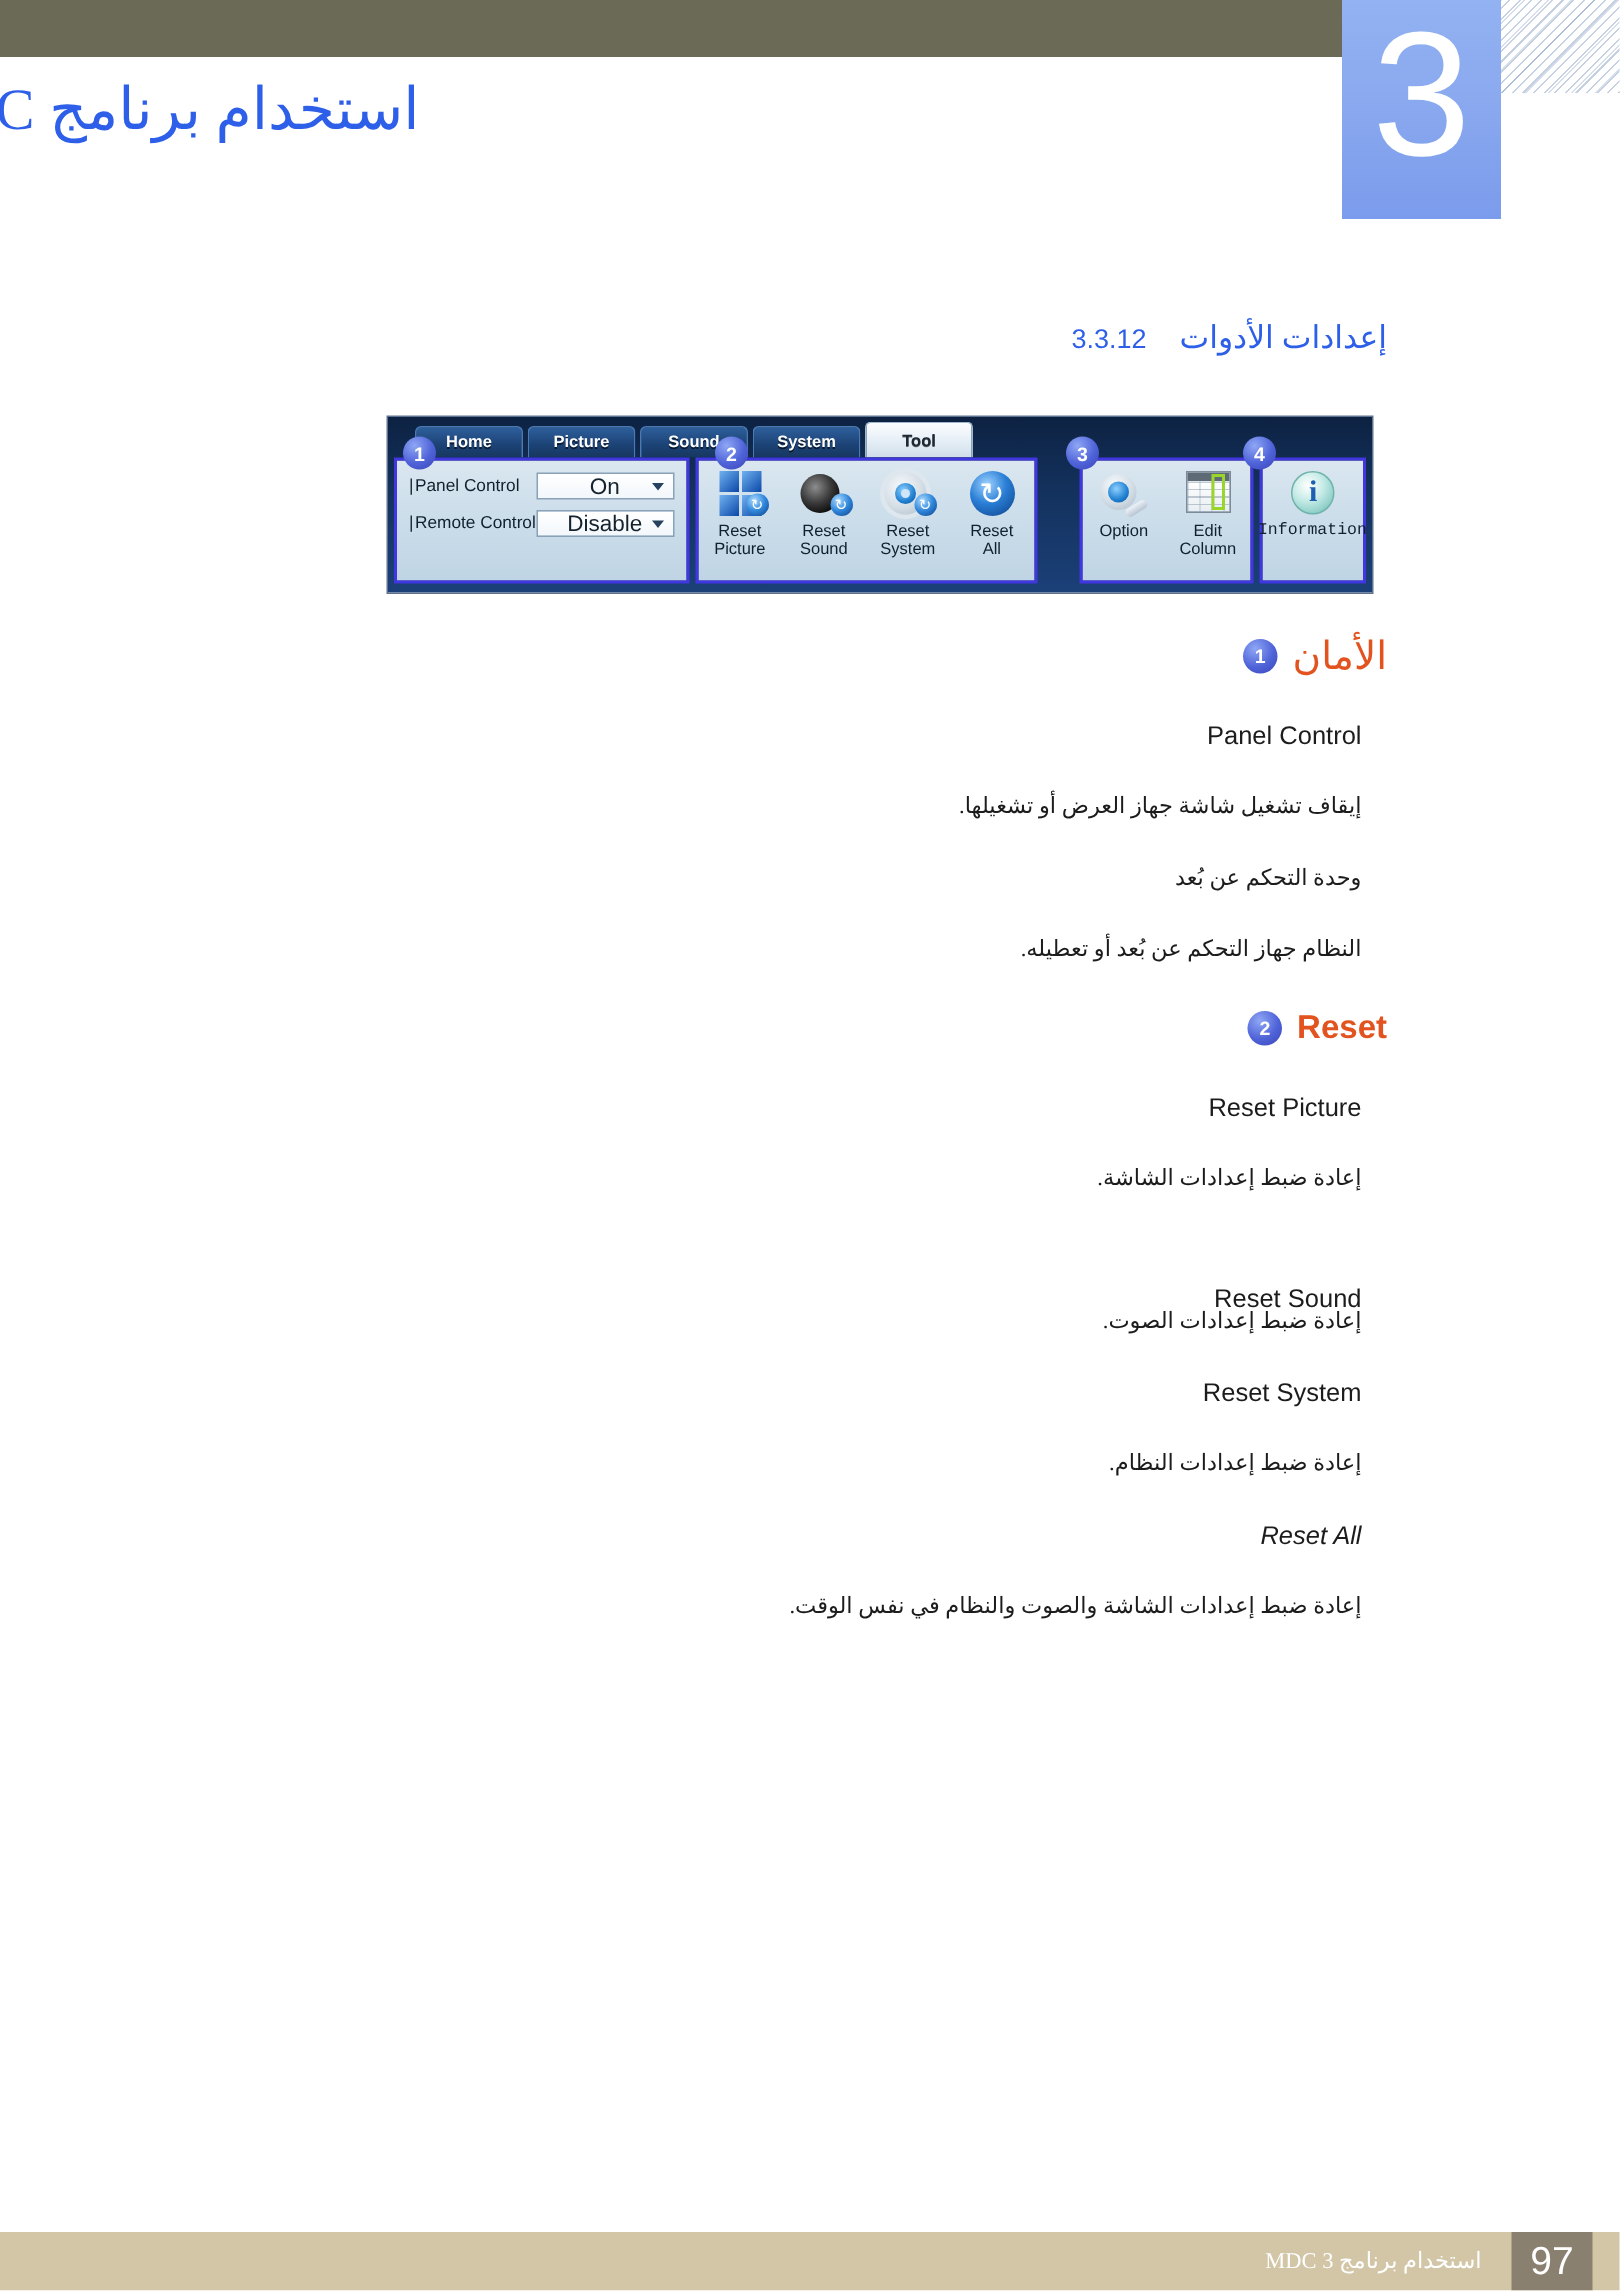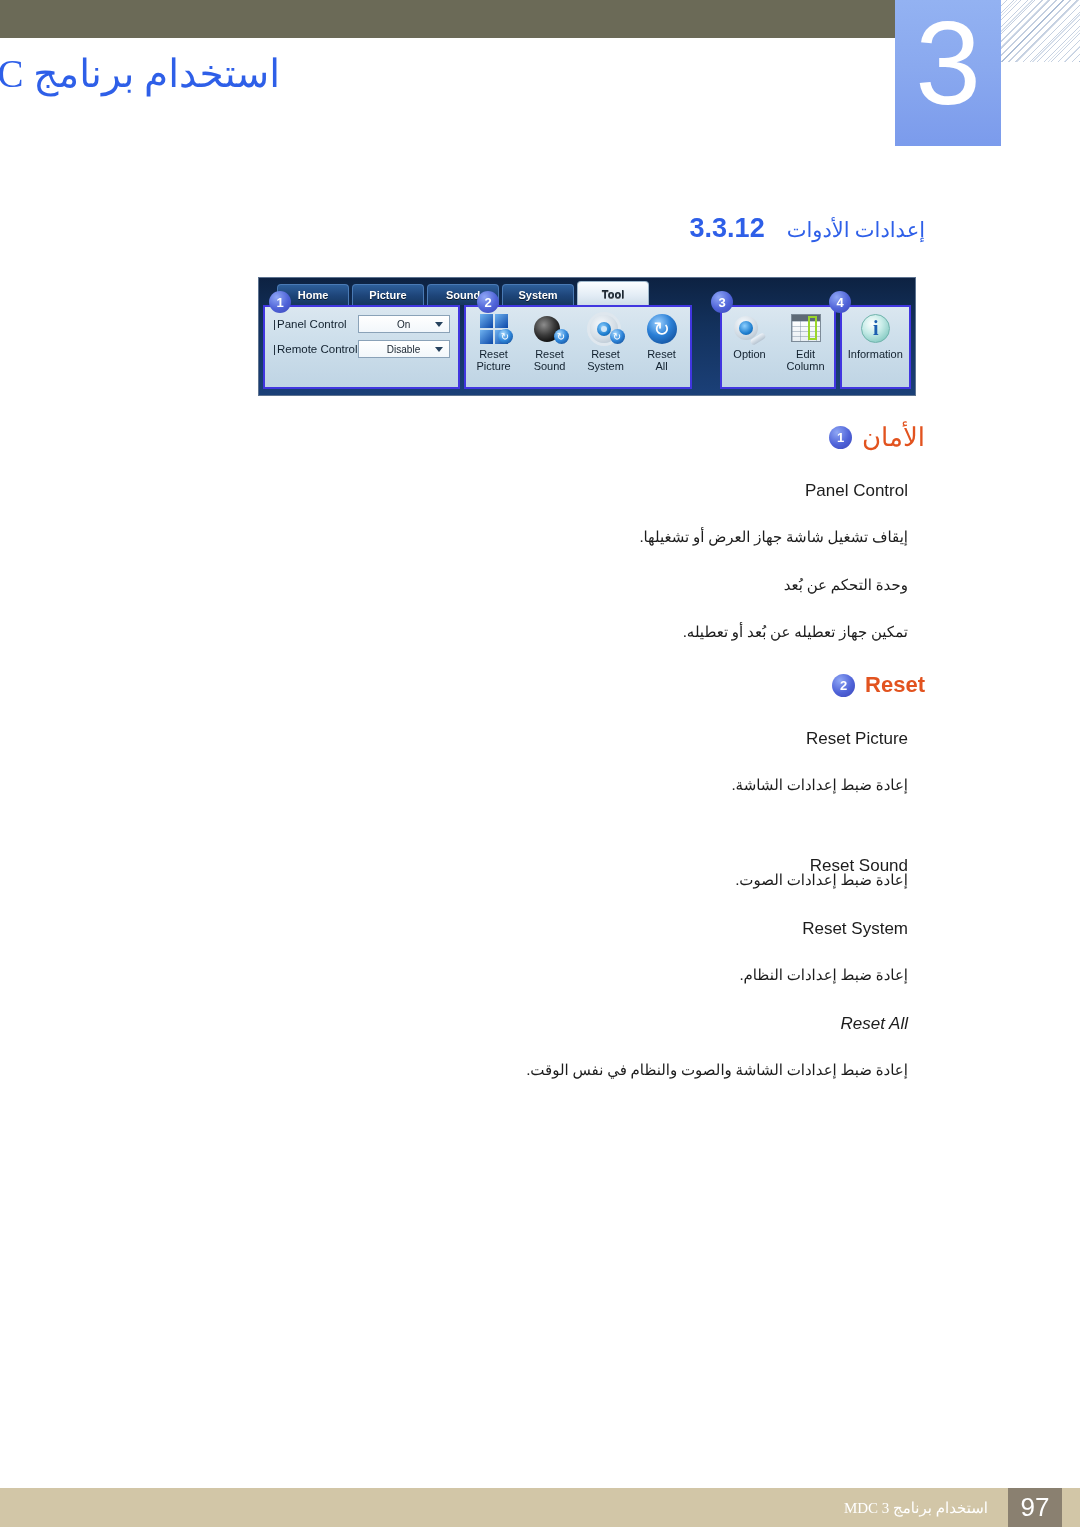--- a/index.html
+++ b/index.html
@@ -102,22 +102,22 @@
     position: absolute;
     top: 213px;
     right: 155px;
     display: flex;
     align-items: baseline;
     gap: 22px;
     direction: rtl;
   }
   .section-num {
     color: #2e5fe8;
-    font-size: 27px;
-    font-weight: bold;
+    font-size: 18px;
+    font-weight: normal;
     font-family: "Liberation Sans", sans-serif;
     order: 2;
   }
   .section-label {
     color: #2e5fe8;
     font-size: 21px;
     font-family: "Liberation Serif", serif;
     order: 1;
   }
 
@@ -178,21 +178,21 @@
   }
   .panel {
     border: 2px solid #4136e0;
     background: linear-gradient(to bottom, #dbe7f0 0%, #cfe0ec 35%, #bfd4e4 100%);
     position: relative;
     box-sizing: border-box;
   }
   .panel-1 { width: 208px; padding: 8px 8px 0 8px; }
   .panel-2 { width: 236px; }
   .panel-3 { width: 116px; margin-left: 24px; }
-  .panel-4 { width: 82px; }
+  .panel-4 { width: 82px; font-family: Liberation Mono, monospace; }
 
   .ctrl-row {
     display: flex;
     align-items: center;
     margin-bottom: 7px;
   }
   .ctrl-label {
     font-size: 11.5px;
     color: #11202e;
     white-space: nowrap;
@@ -205,21 +205,21 @@
   }
   .combo {
     width: 92px;
     height: 18px;
     background: linear-gradient(to bottom, #ffffff 0%, #f2f7fb 100%);
     border: 1px solid #8aa2b8;
     display: flex;
     align-items: center;
     justify-content: center;
     position: relative;
-    font-size: 10px;
+    font-size: 15px;
     color: #16222e;
     box-sizing: border-box;
   }
   .combo .caret {
     position: absolute;
     right: 6px;
     width: 0; height: 0;
     border-left: 4px solid transparent;
     border-right: 4px solid transparent;
     border-top: 5px solid #26425e;
@@ -536,21 +536,21 @@
 </div>
 
 <div class="sec-head" style="top:422px;">
   <span class="txt ar">الأمان</span>
   <span class="bul">1</span>
 </div>
 
 <div class="item-title" style="top:481px;">Panel Control</div>
 <div class="item-desc" style="top:528px;">إيقاف تشغيل شاشة جهاز العرض أو تشغيلها.</div>
 <div class="item-desc" style="top:576px;">وحدة التحكم عن بُعد</div>
-<div class="item-desc" style="top:623px;">تمكين جهاز تعطيله عن بُعد أو تعطيله.</div>
+<div class="item-desc" style="top:623px;">النظام جهاز التحكم عن بُعد أو تعطيله.</div>
 
 <div class="sec-head" style="top:672px;">
   <span class="txt">Reset</span>
   <span class="bul">2</span>
 </div>
 
 <div class="item-title" style="top:729px;">Reset Picture</div>
 <div class="item-desc" style="top:776px;">إعادة ضبط إعدادات الشاشة.</div>
 
 <div class="item-title" style="top:856px;">Reset Sound</div>

